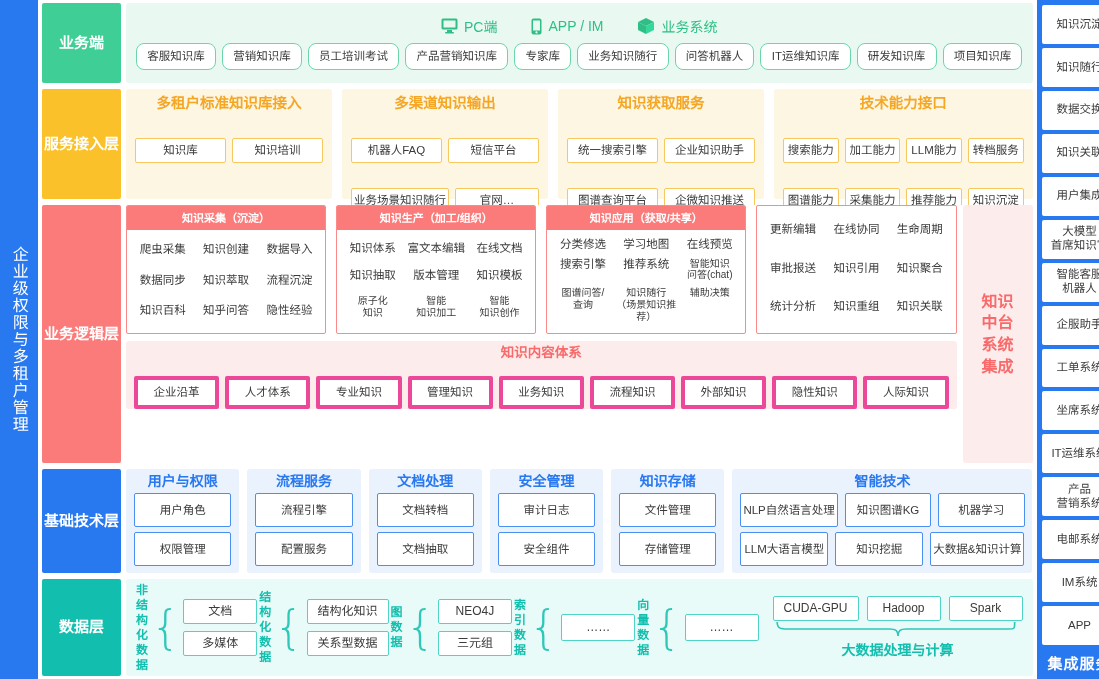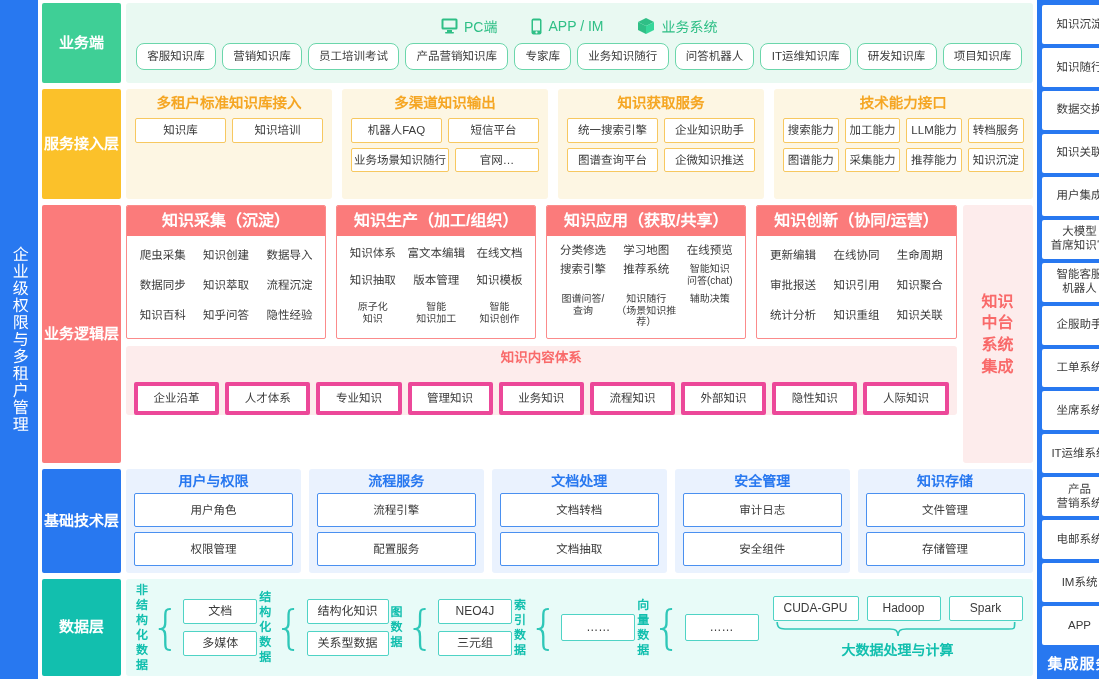--- a/index.html
+++ b/index.html
@@ -139,39 +139,40 @@
     flex: 1 1 0;
     background: #ffffff;
     border: 1px solid #f7c860;
     border-radius: 2px;
     color: #3b3b3b;
     font-size: 11.5px;
     text-align: center;
     padding: 5px 2px;
     white-space: nowrap;
     line-height: 1.1;
+    margin-top: 20px;
   }
 
   
   .layer-logic { height: 258px; }
   .label-red { background: #fb7b7b; }
   .body-red { background: #ffffff; padding: 0; gap: 6px; }
   .logic-main { flex: 1 1 auto; display: flex; flex-direction: column; gap: 7px; }
   .logic-top { display: flex; flex-direction: row; gap: 10px; flex: 0 0 auto; }
   .logic-card {
     flex: 1 1 0;
     border: 1px solid #fb8b8b;
     border-radius: 2px;
     background: #ffffff;
     display: flex; flex-direction: column;
     overflow: hidden;
   }
   .logic-card-head {
     background: #fb7b7b; color: #ffffff;
-    font-size: 16px; font-weight: 700;
+    font-size: 11px; font-weight: 700;
     text-align: center; padding: 6px 2px; line-height: 1.1;
   }
   .logic-card-body {
     flex: 1 1 auto;
     display: flex; flex-direction: column;
     justify-content: space-around;
     padding: 6px 4px 8px 4px;
     gap: 2px;
   }
   .logic-line { display: flex; flex-direction: row; }
@@ -514,21 +515,20 @@
                   <div class="logic-cell sm">图谱问答/
 查询</div>
                   <div class="logic-cell sm">知识随行
 （场景知识推荐）</div>
                   <div class="logic-cell sm">辅助决策</div>
                 </div>
               </div>
             </div>
 
             <div class="logic-card">
-              <div class="logic-card-head">知识创新（协同/运营）</div>
               <div class="logic-card-body">
                 <div class="logic-line">
                   <div class="logic-cell">更新编辑</div>
                   <div class="logic-cell">在线协同</div>
                   <div class="logic-cell">生命周期</div>
                 </div>
                 <div class="logic-line">
                   <div class="logic-cell">审批报送</div>
                   <div class="logic-cell">知识引用</div>
                   <div class="logic-cell">知识聚合</div>
@@ -626,20 +626,35 @@
           <div class="base-grid">
             <div class="base-line">
               <div class="chip-blue">文件管理</div>
             </div>
             <div class="base-line">
               <div class="chip-blue">存储管理</div>
             </div>
           </div>
         </div>
 
+        <div class="base-group g-ai">
+          <div class="group-title-blue">智能技术</div>
+          <div class="base-grid">
+            <div class="base-line">
+              <div class="chip-blue">NLP自然语言处理</div>
+              <div class="chip-blue">知识图谱KG</div>
+              <div class="chip-blue">机器学习</div>
+            </div>
+            <div class="base-line">
+              <div class="chip-blue">LLM大语言模型</div>
+              <div class="chip-blue">知识挖掘</div>
+              <div class="chip-blue">大数据&amp;知识计算</div>
+            </div>
+          </div>
+        </div>
 
       </div>
     </div>
 
     <div class="layer layer-data">
       <div class="layer-label label-teal">数据层</div>
       <div class="layer-body body-teal">
         <div class="data-flow">
 
           <div class="data-grp">

